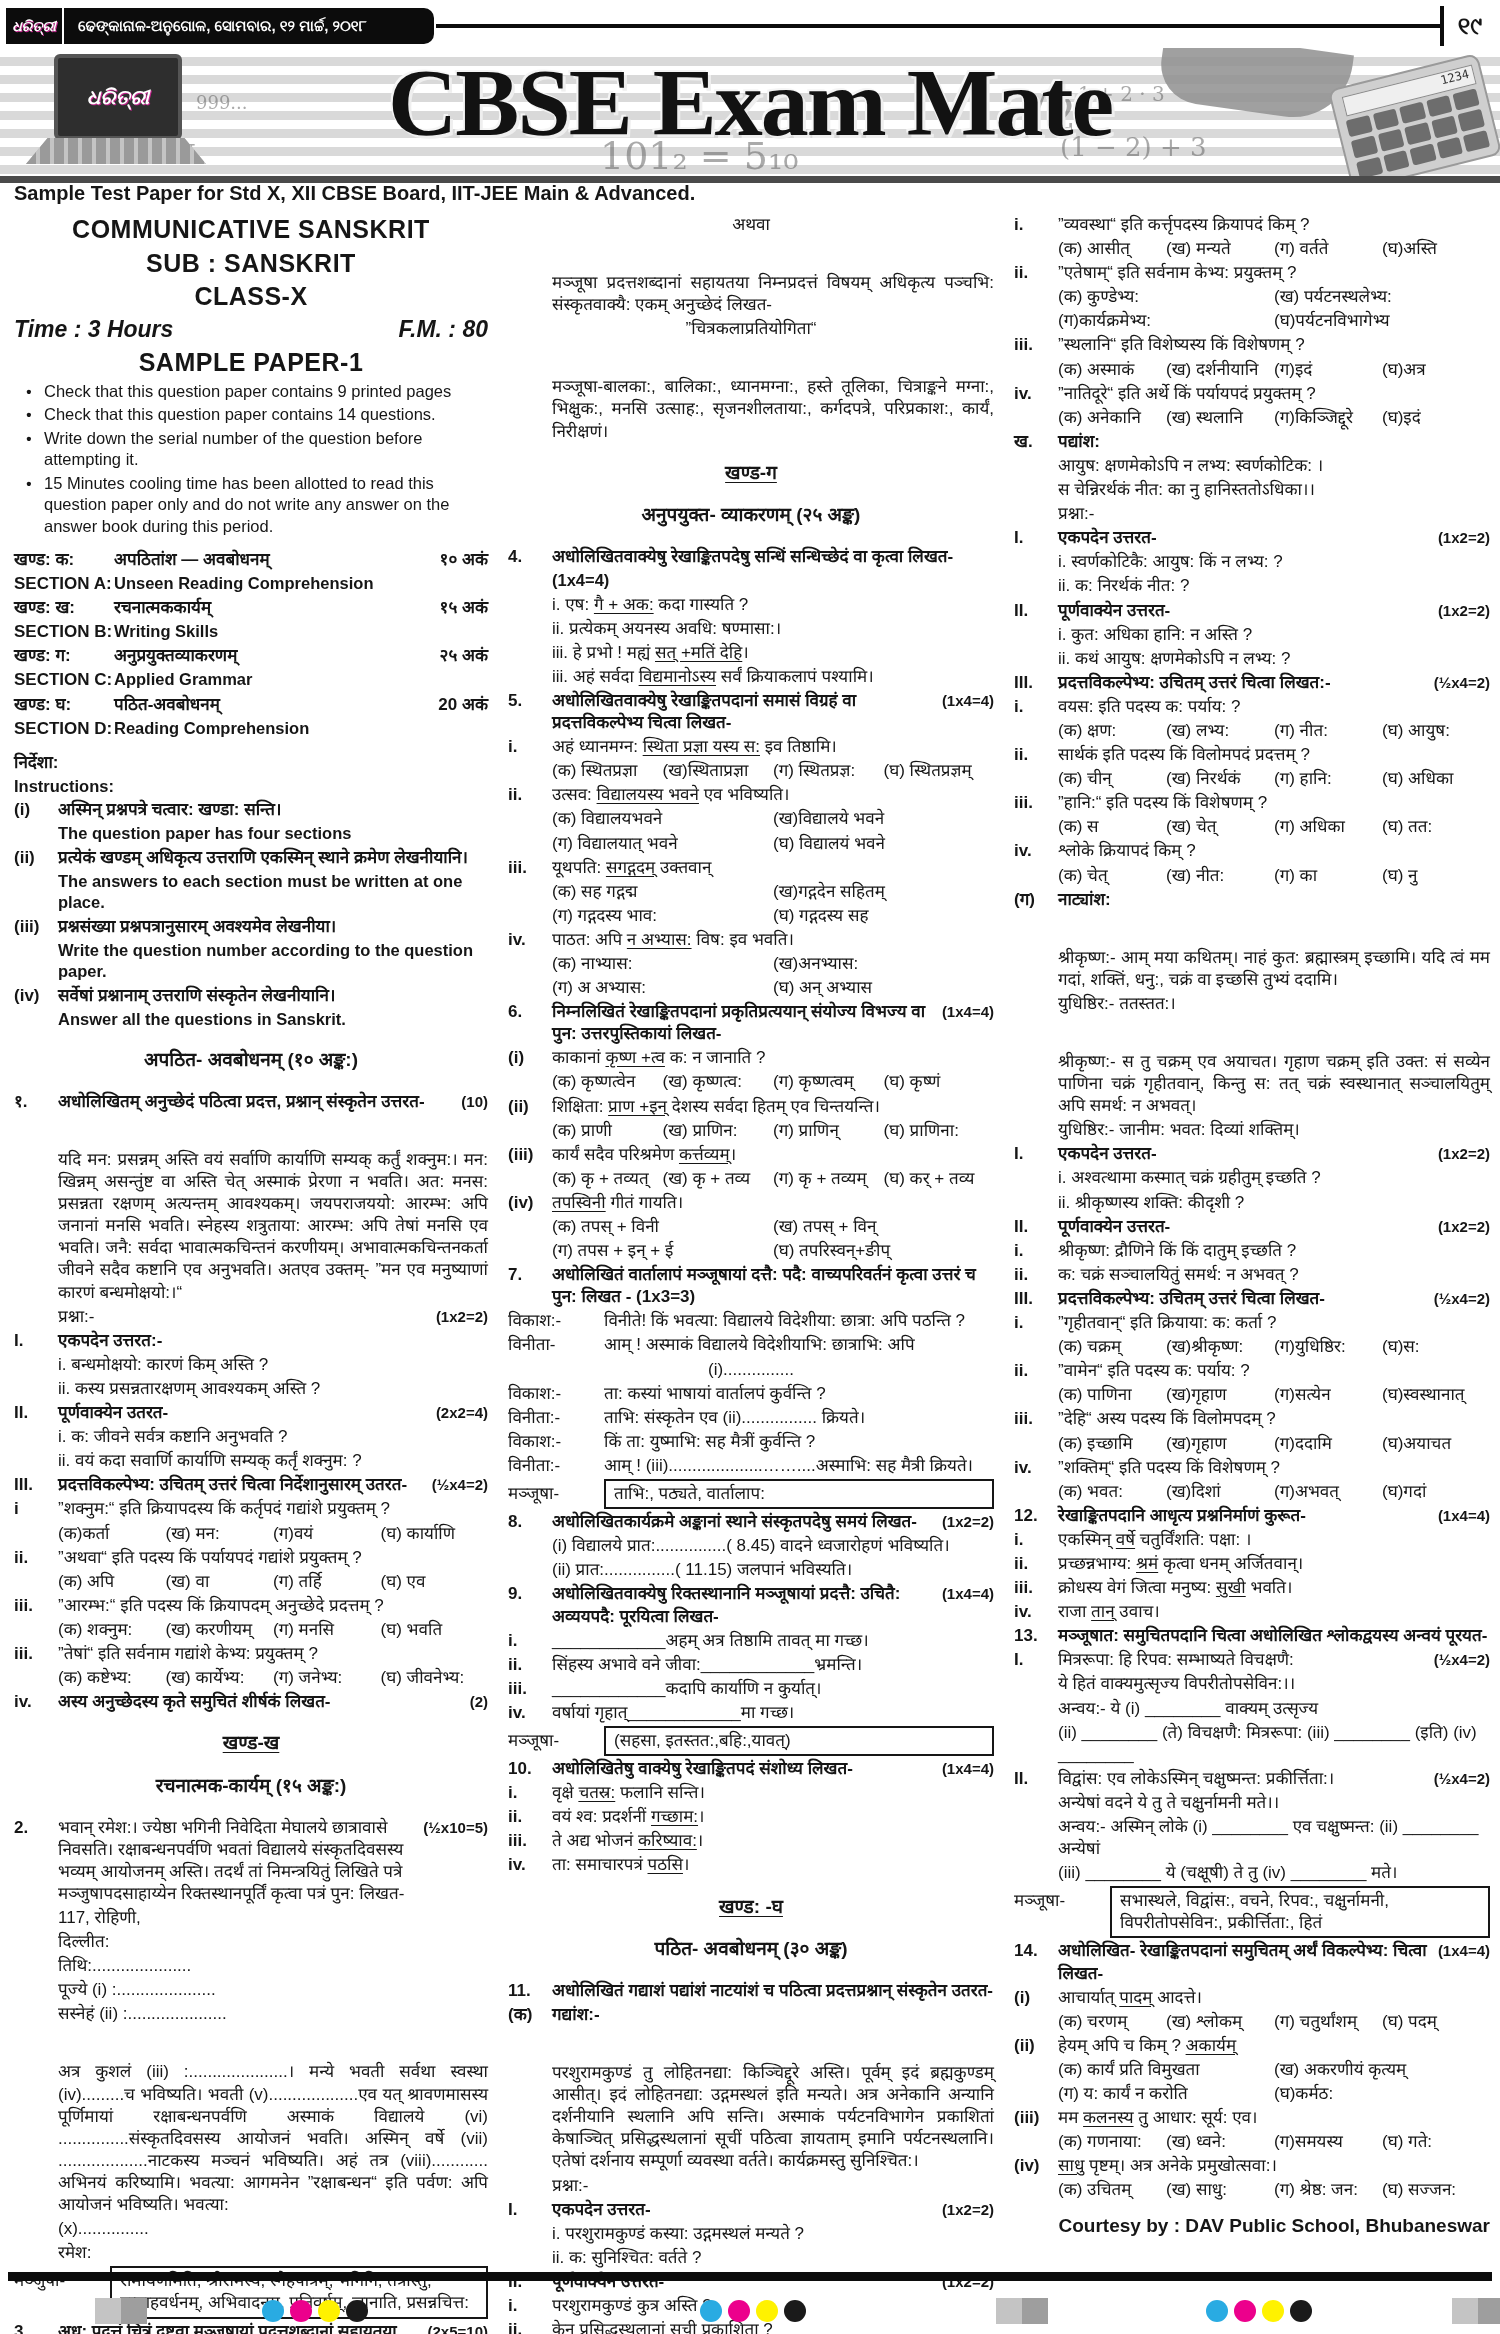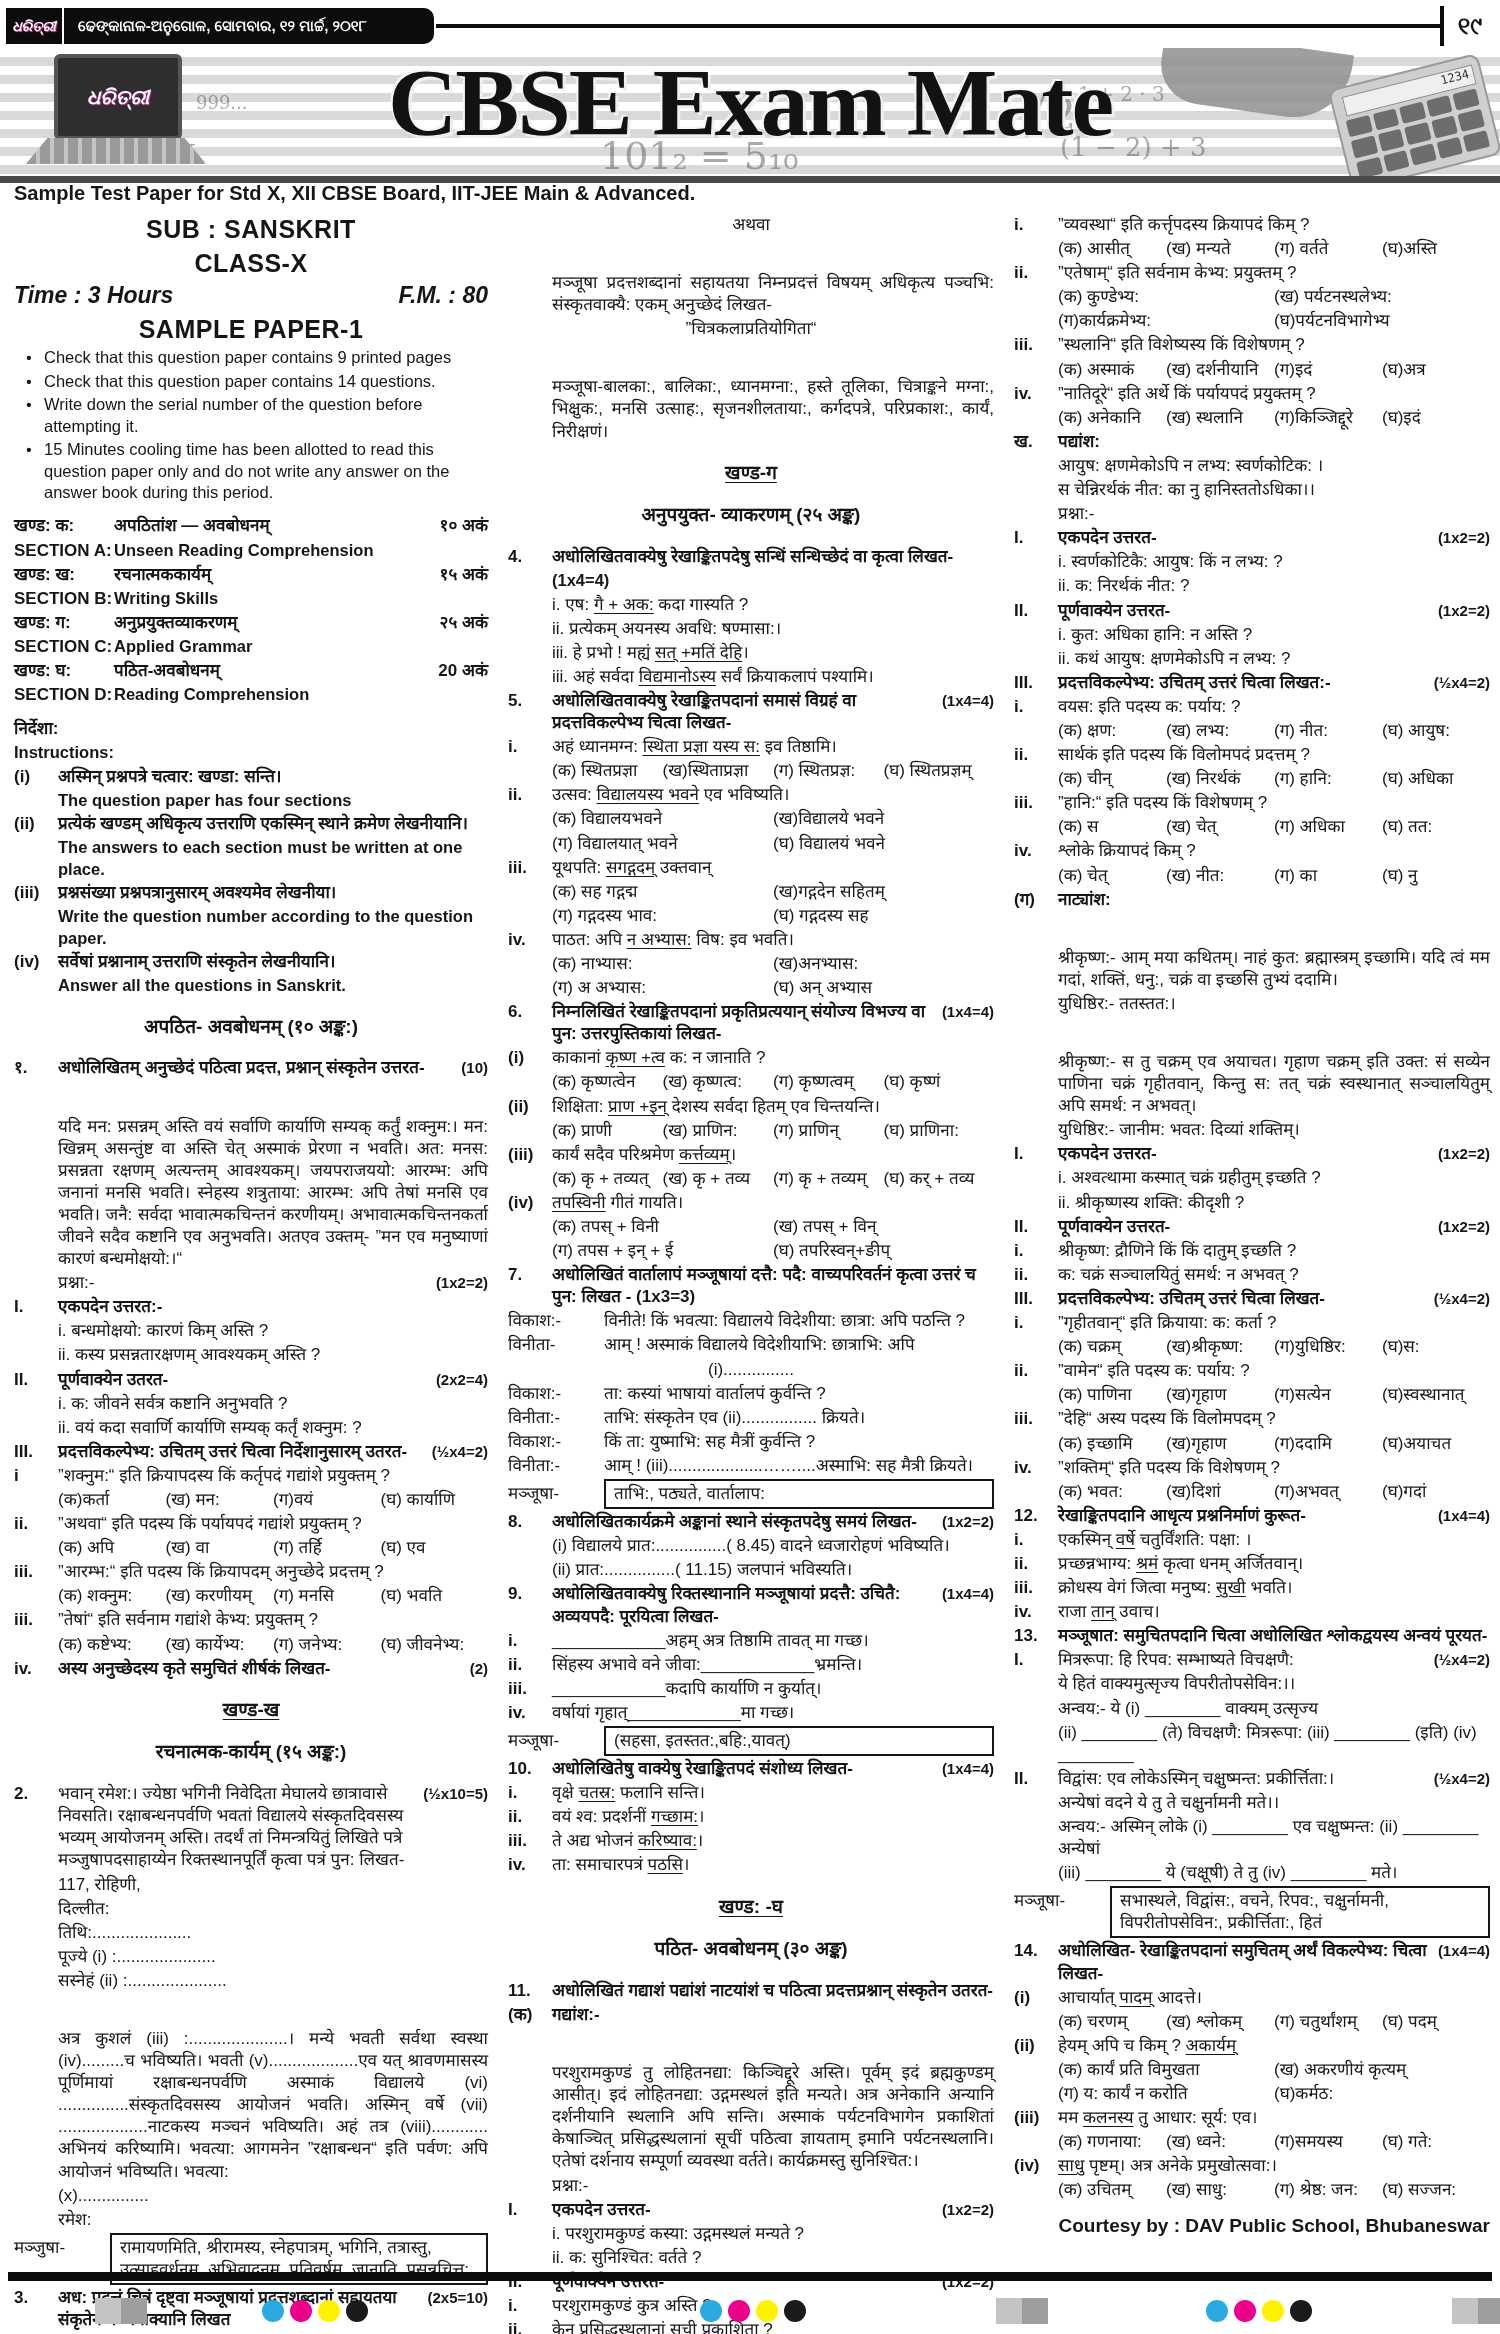--- a/index.html
+++ b/index.html
@@ -149,20 +149,23 @@
         <i></i>
         <i></i>
     </div>
   </div>
 </div>
 
 <div class="strapline">Sample Test Paper for Std X, XII CBSE Board, IIT-JEE Main &amp; Advanced.</div>
 
 <div class="col" id="col1">
     <div class="row c t1">
+      <span class="txt">COMMUNICATIVE  SANSKRIT</span>
+    </div>
+    <div class="row c t1">
       <span class="txt">SUB : SANSKRIT</span>
     </div>
     <div class="row c t1">
       <span class="txt">CLASS-X</span>
     </div>
     <div class="row split">
       <span class="txt">Time : 3 Hours</span>
       <span class="marks">F.M. : 80</span>
     </div>
     <div class="row c t1">

